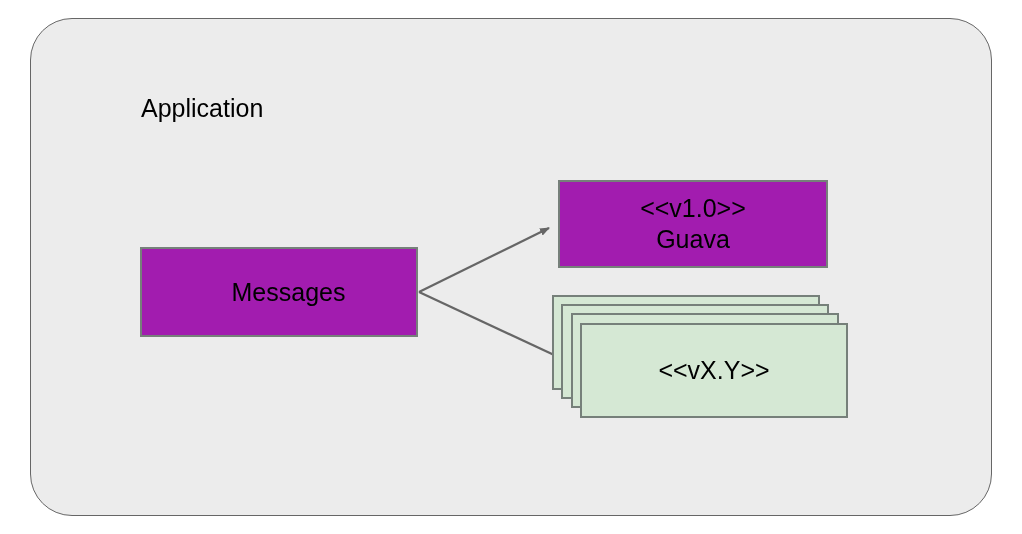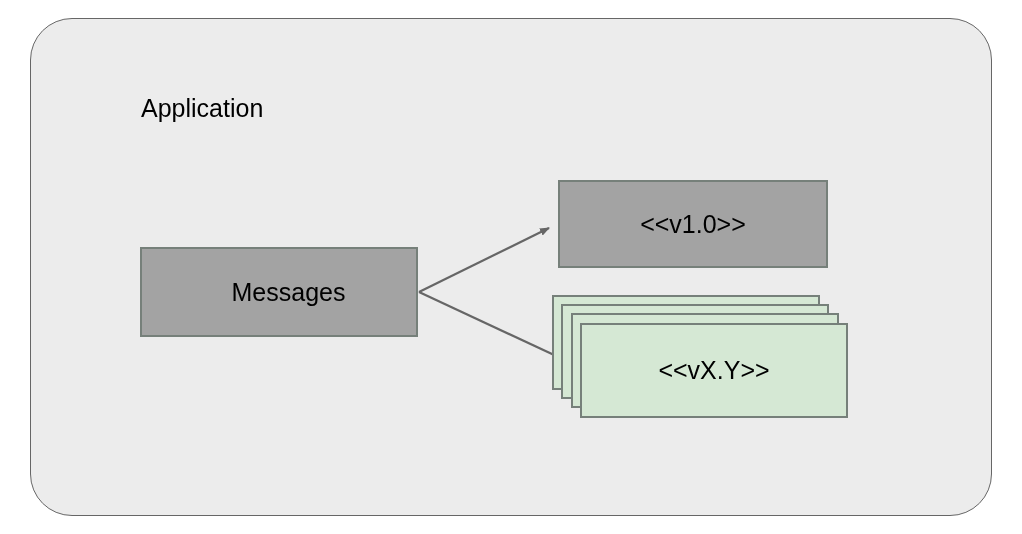--- a/index.html
+++ b/index.html
@@ -43,21 +43,21 @@
     top: 74px;
     font-size: 25px;
     color: #000000;
     line-height: 30px;
     white-space: nowrap;
   }
 
   
   .node {
     position: absolute;
-    background: #a3a3a3;
+    background: #a21caf;
     border: 2px solid #76807a;
     box-sizing: border-box;
     display: flex;
     flex-direction: column;
     align-items: center;
     justify-content: center;
     color: #000000;
     font-size: 25px;
     line-height: 31px;
     text-align: center;
@@ -141,20 +141,21 @@
     <line x1="419" y1="292" x2="549" y2="228" stroke="#666666" stroke-width="2.2" marker-end="url(#arrowhead)"></line>
     <line x1="419" y1="292" x2="567" y2="361" stroke="#666666" stroke-width="2.2" marker-end="url(#arrowhead)"></line>
   </svg>
 
   <div class="node node-messages">
     <span class="node-line">Messages</span>
   </div>
 
   <div class="node node-guava">
     <span class="node-line">&lt;&lt;v1.0&gt;&gt;</span>
+    <span class="node-line">Guava</span>
   </div>
 
   <div class="stack">
     <div class="stack-layer stack-layer-0"></div>
     <div class="stack-layer stack-layer-1"></div>
     <div class="stack-layer stack-layer-2"></div>
     <div class="stack-layer stack-front">
       <span class="node-line">&lt;&lt;vX.Y&gt;&gt;</span>
     </div>
   </div>

